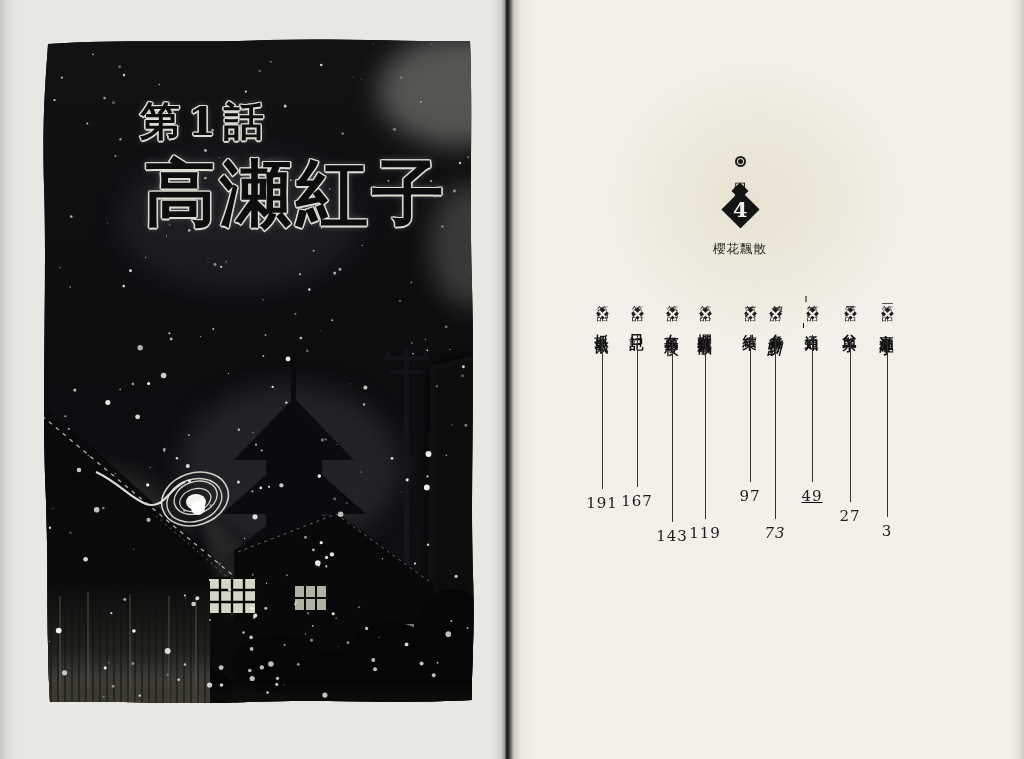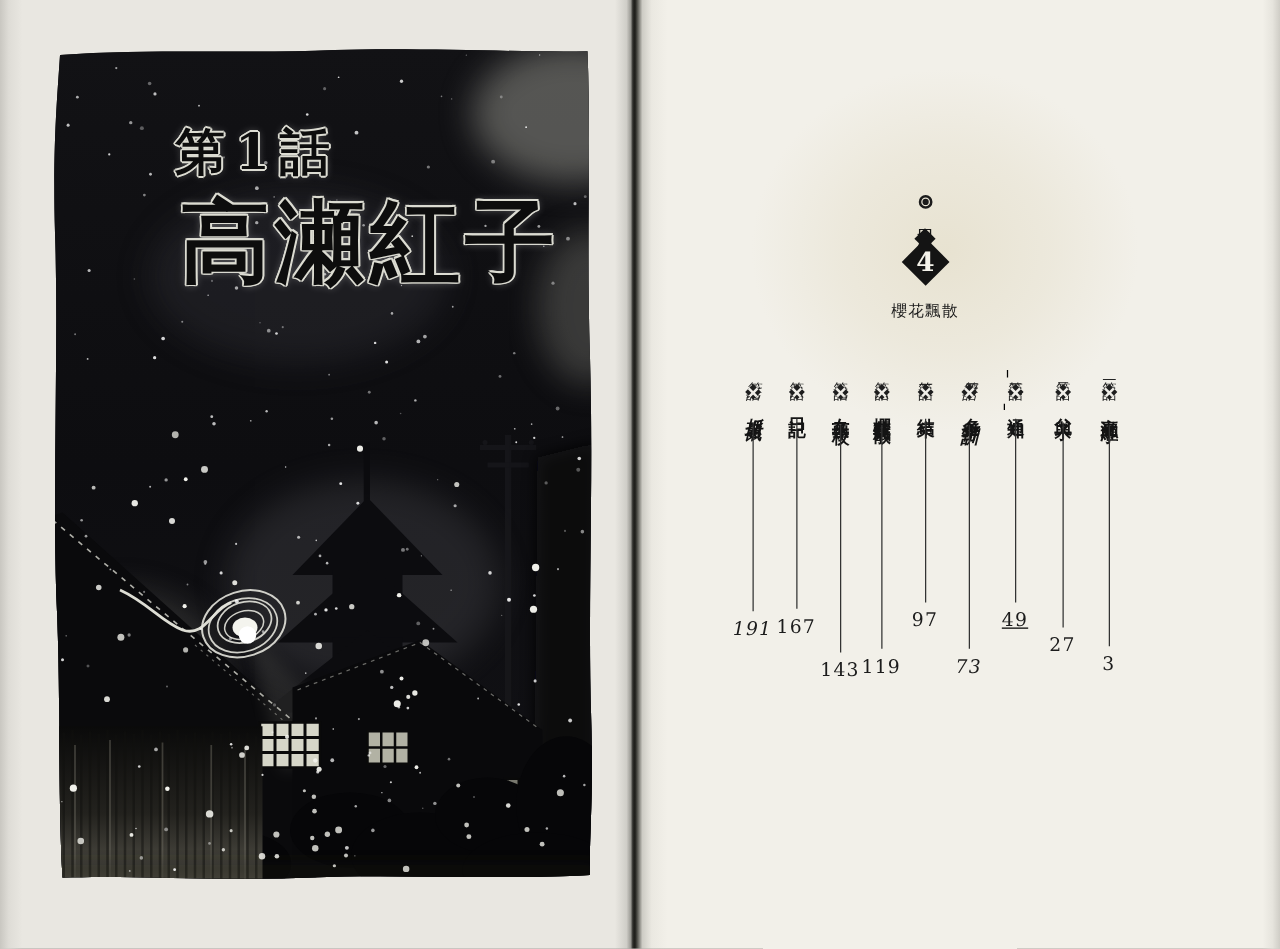--- a/index.html
+++ b/index.html
@@ -55,22 +55,22 @@
   .toc-col{position:absolute;top:296px;width:34px;display:flex;flex-direction:column;align-items:center;}
   .toc-col .chapter{font-size:11.5px;letter-spacing:2px;color:#242424;}
   .toc-col .mark{width:9px;height:9px;transform:rotate(45deg);margin:7px 0 5px;
       background-color:#1e1e1e;
       background-image:linear-gradient(#f0eee8,#f0eee8),linear-gradient(#f0eee8,#f0eee8);
       background-size:2px 100%,100% 2px;background-position:center;background-repeat:no-repeat;}
   .toc-col .title{font-size:14px;font-weight:bold;letter-spacing:2.5px;color:#141414;}
   .toc-col .lead-line{flex:1 1 auto;width:1px;background:#333;margin:7px 0 5px;min-height:16px;}
   .toc-col .page-num{font-size:15px;color:#1c1c1c;letter-spacing:1px;}
   .e1{left:364px;height:244px;} .e2{left:327px;height:229px;} .e3{left:289px;height:209px;text-decoration:underline;}
-  .e4{left:252px;height:246px;font-style:italic;} .e5{left:217px;height:209px;} .e6{left:182px;height:246px;}
-  .e7{left:149px;height:249px;justify-content:center;} .e8{left:114px;height:214px;} .e9{left:79px;height:216px;font-style:italic;}
+  .e4{left:252px;height:246px;font-style:italic;} .e5{left:227px;height:209px;} .e6{left:182px;height:246px;}
+  .e7{left:149px;height:249px;justify-content:center;} .e8{left:114px;height:214px;} .e9{left:79px;height:216px;}
 </style>
 </head>
 <body>
 
 <div class="spread">
 
   <div class="page-left">
     <div class="panel">
 
       <svg width="440" height="672" viewBox="0 0 440 672">

